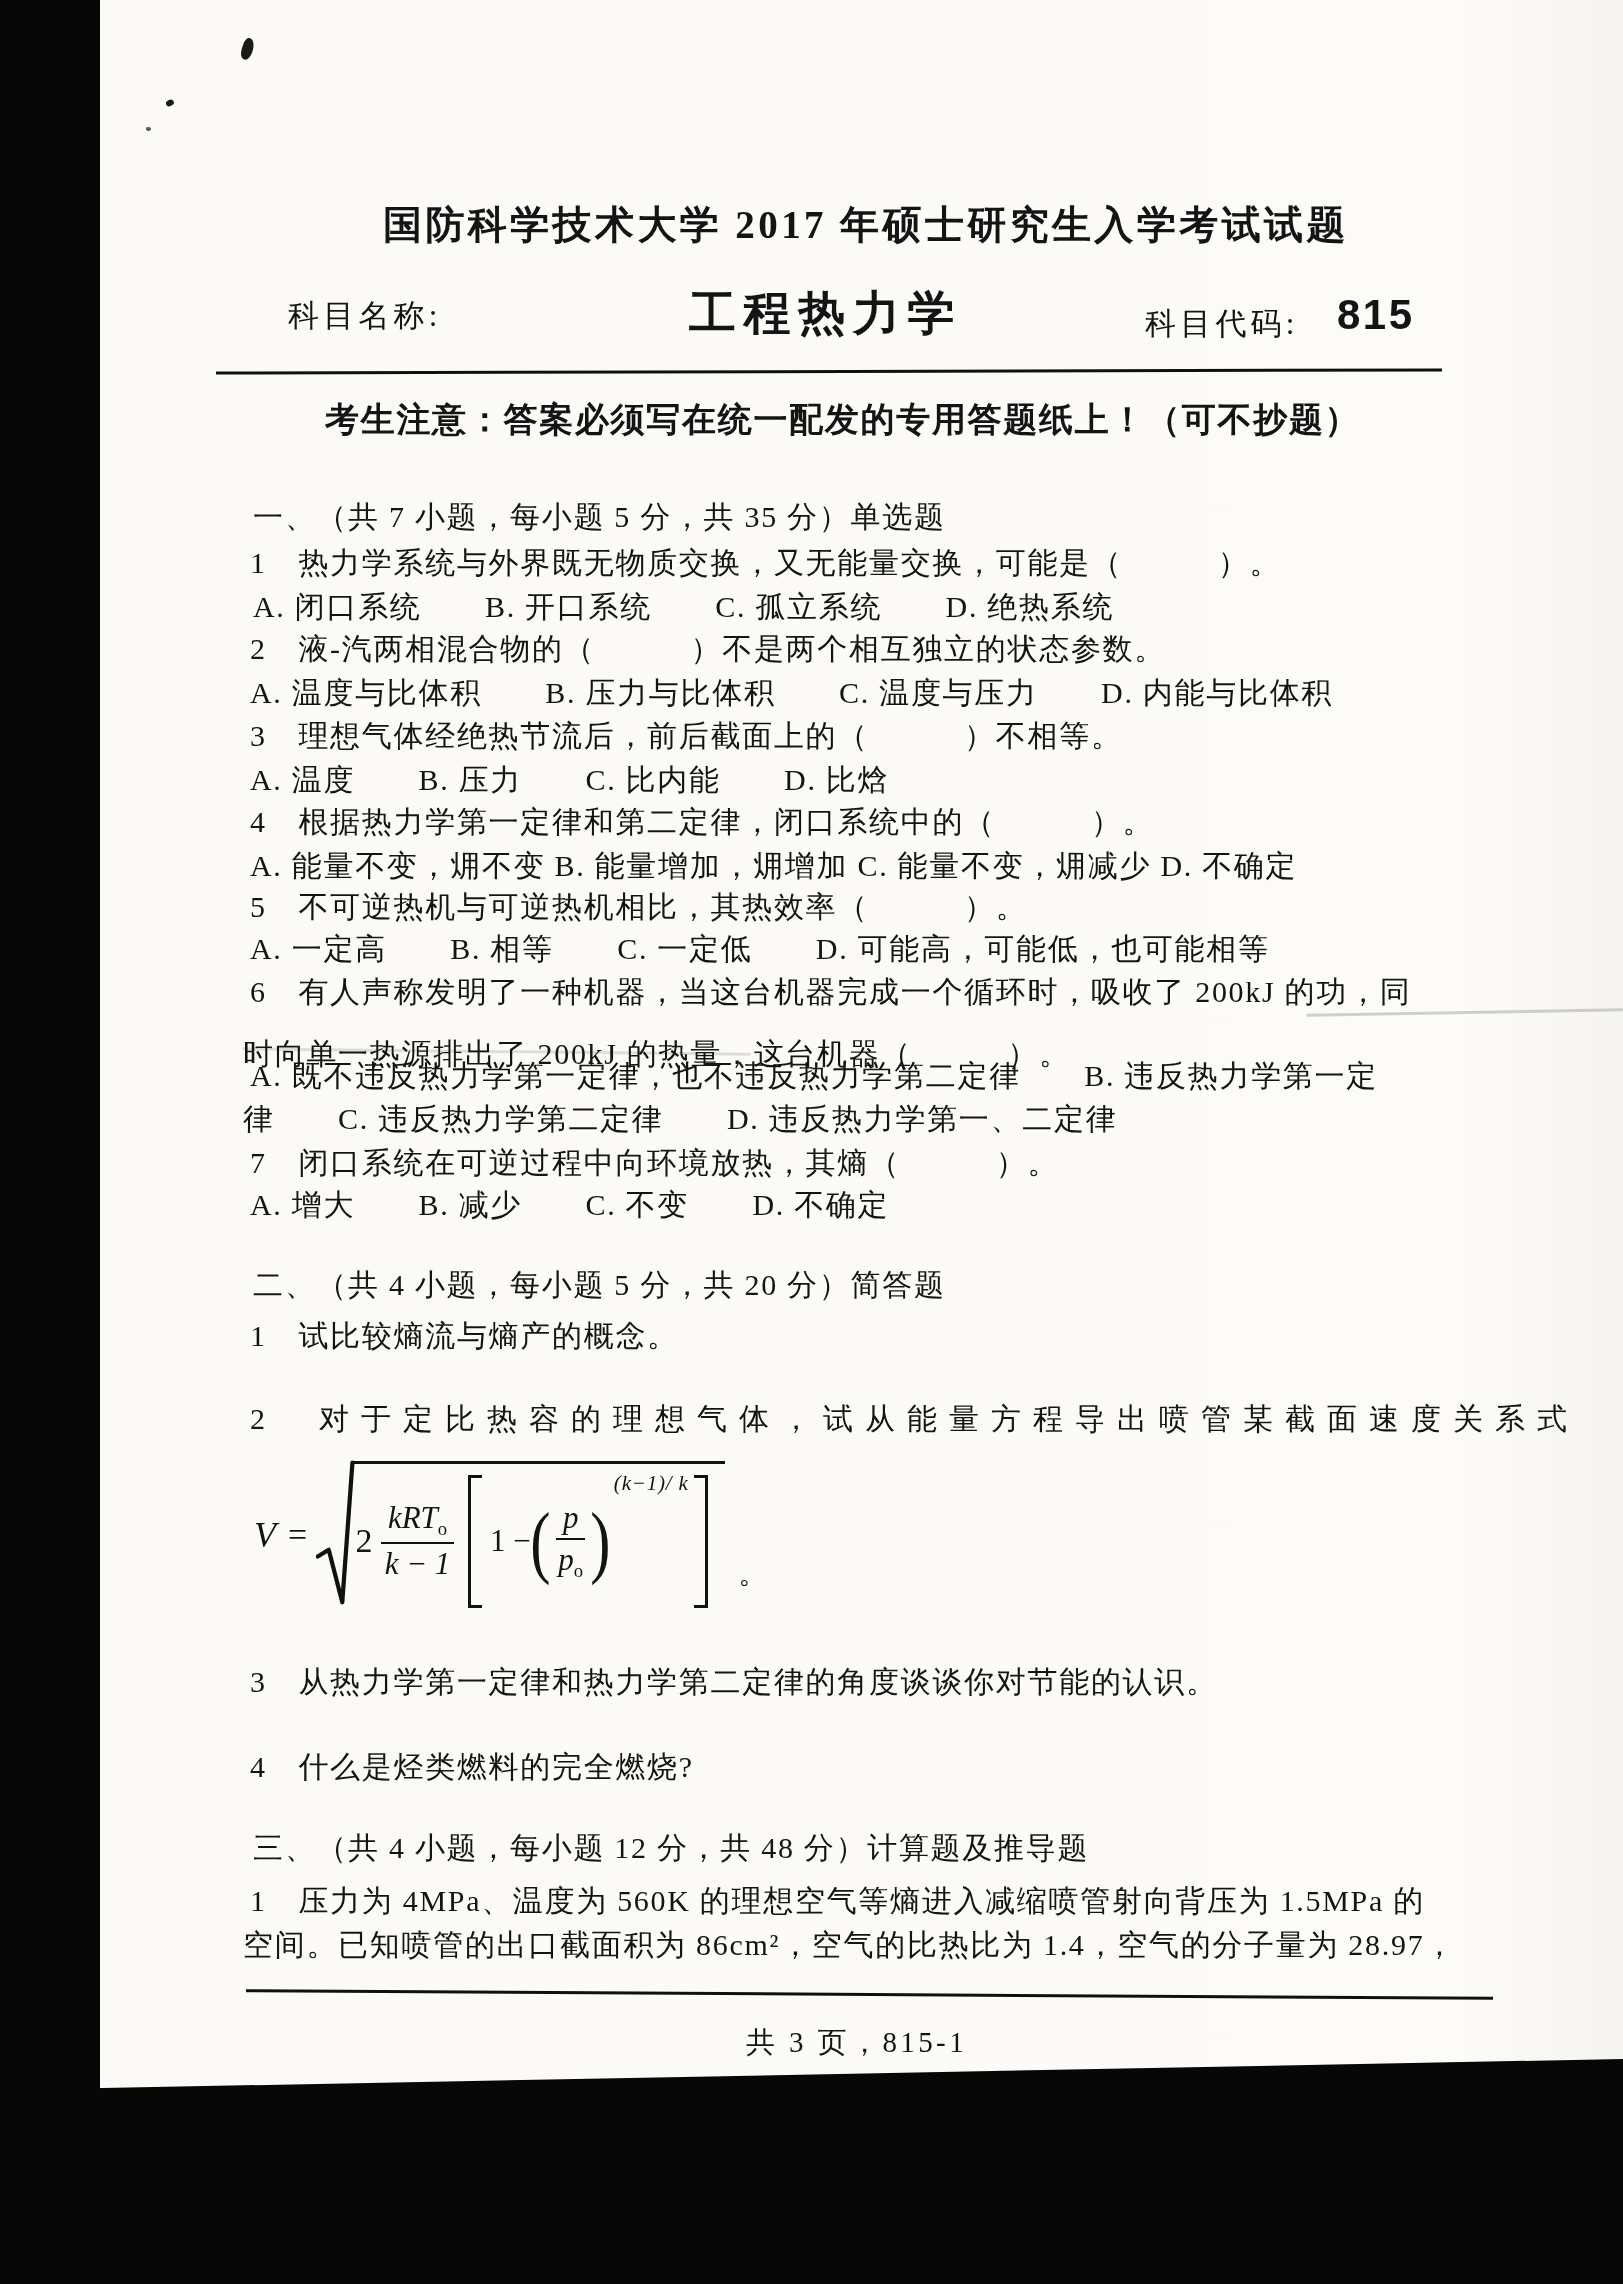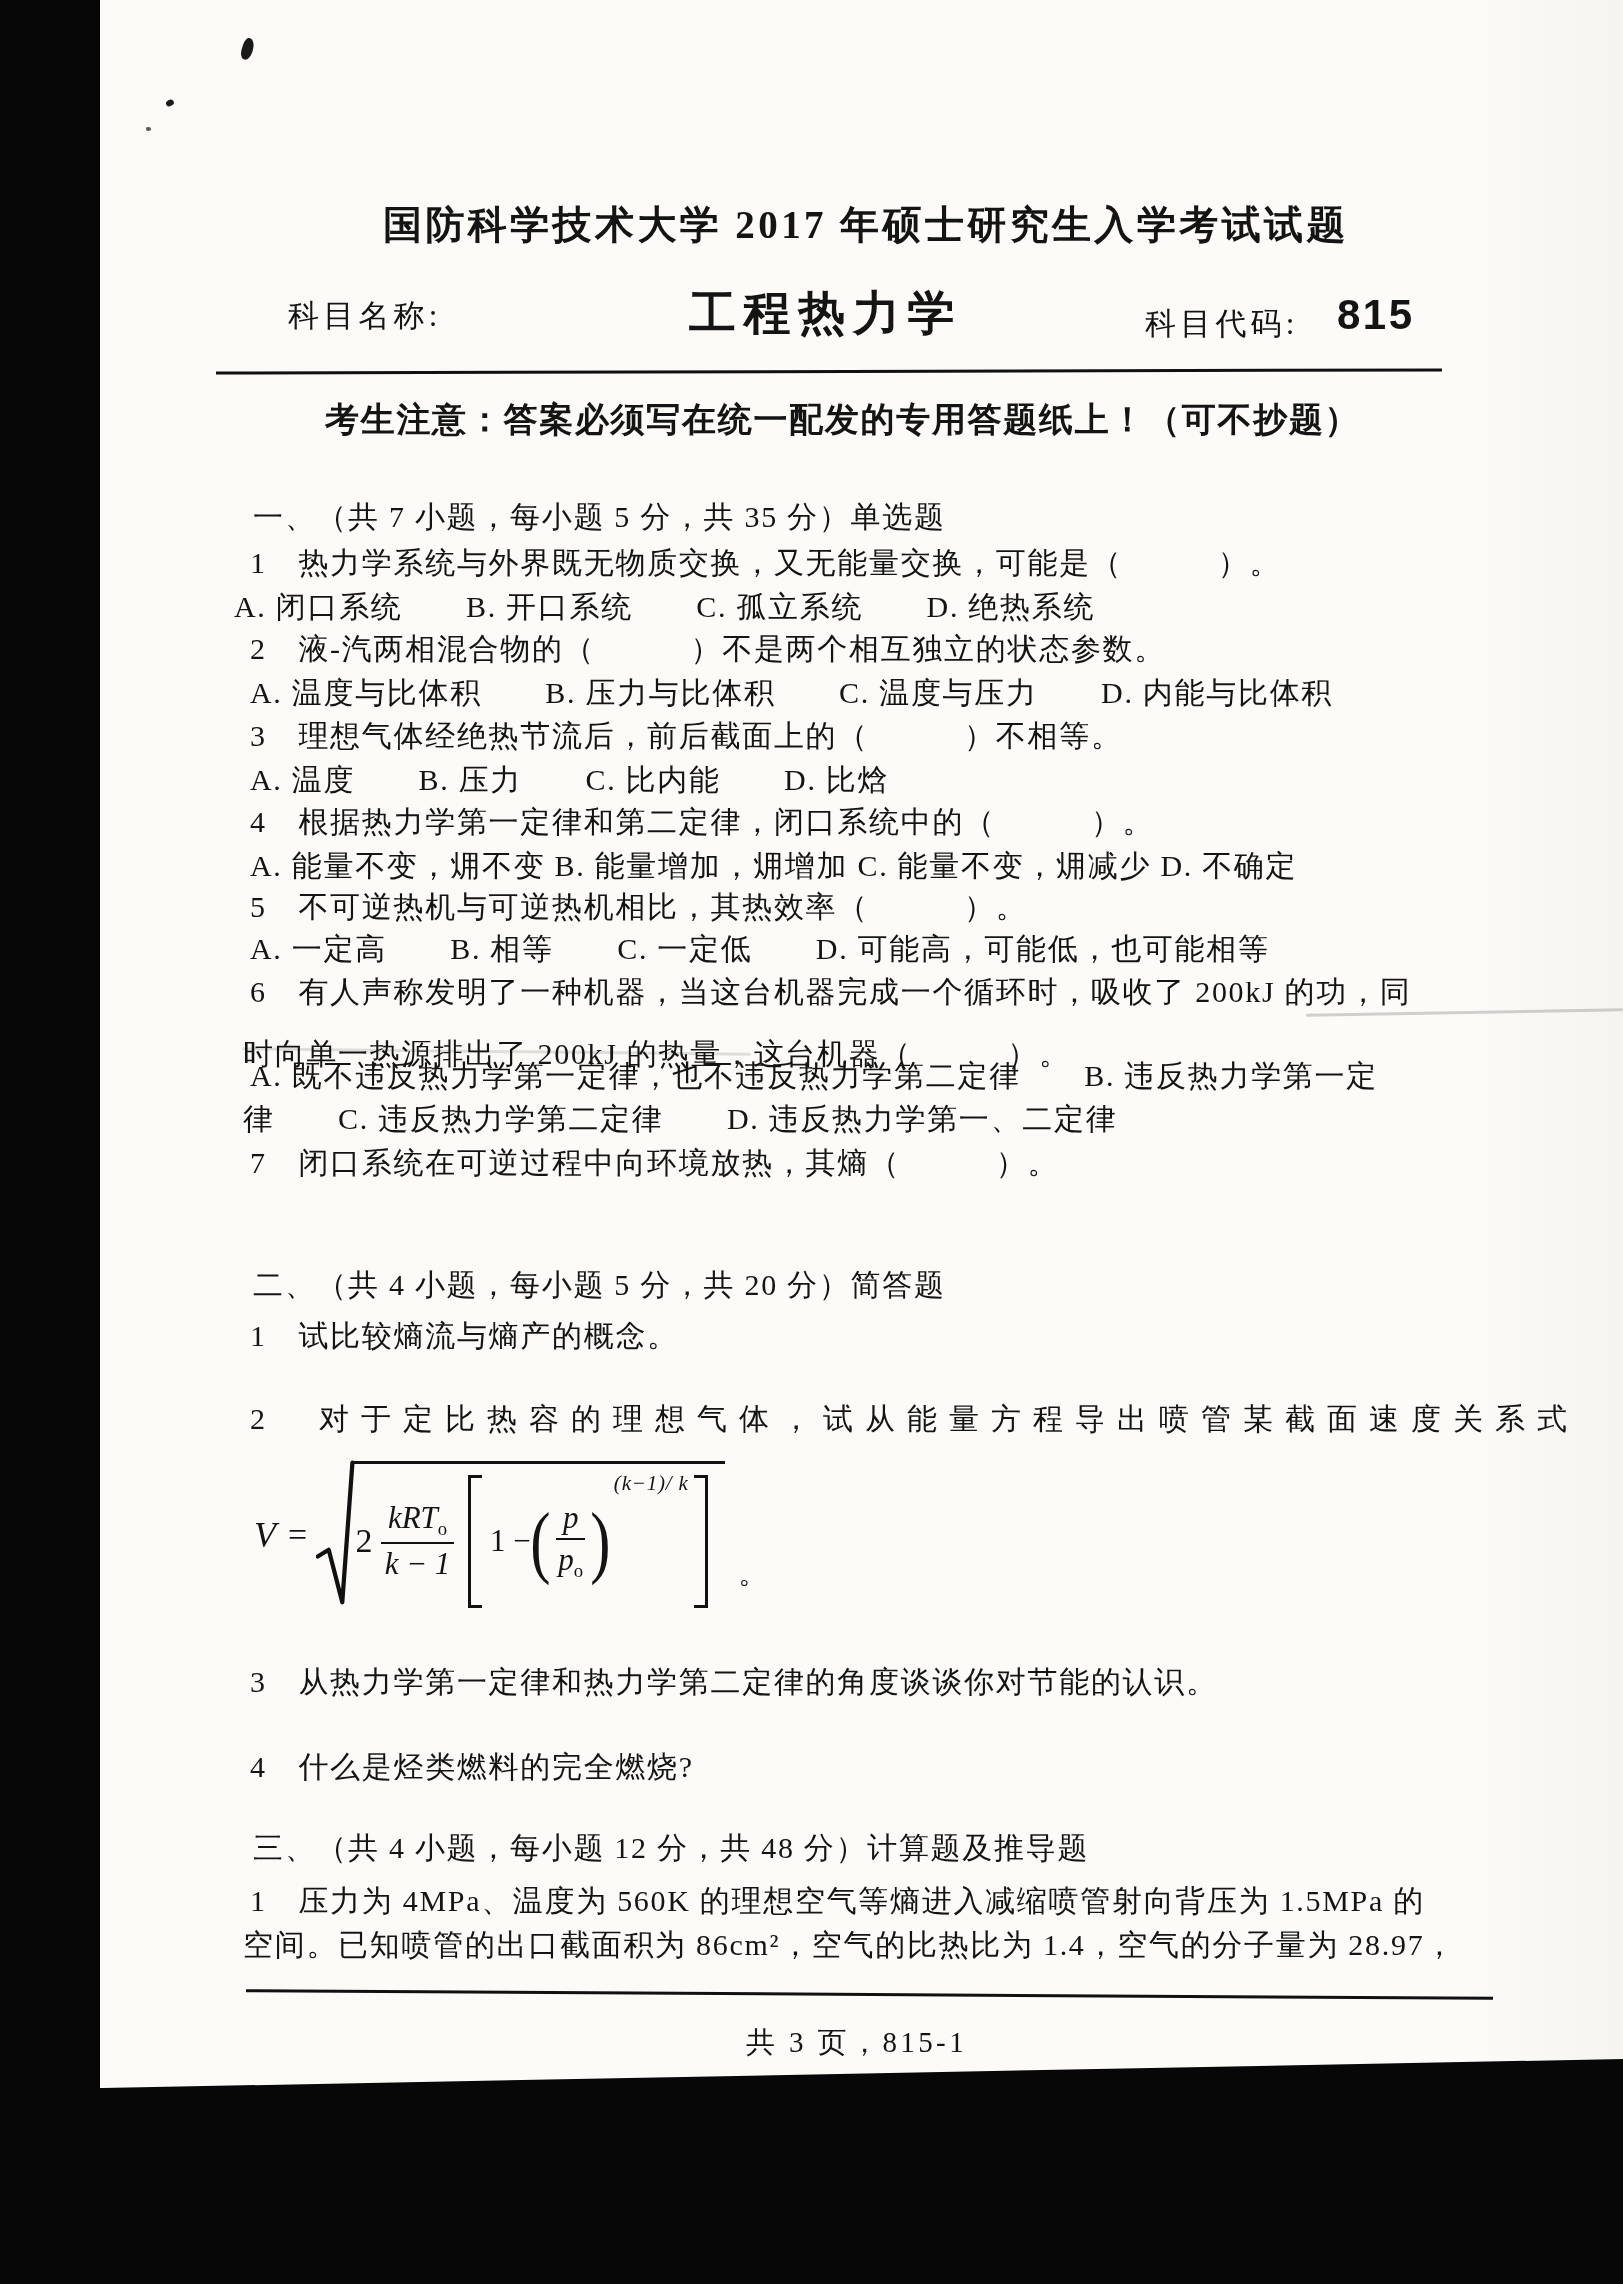--- a/index.html
+++ b/index.html
@@ -66,34 +66,35 @@
   <div class="line exam-title" style="left:383px;top:202px;">国防科学技术大学 2017 年硕士研究生入学考试试题</div>
   <div class="line label" style="left:288px;top:297px;">科目名称:</div>
   <div class="line subject-big" style="left:689px;top:285px;">工程热力学</div>
   <div class="line label" style="left:1145px;top:297px;margin-top:8px;">科目代码:</div>
   <div class="line code-num" style="left:1337px;top:290px;">815</div>
   <div class="rule" style="left:216px;top:370px;width:1226px;height:3.4px;transform:rotate(-.15deg);"></div>
   <div class="line notice" style="left:318px;top:399px;margin-left:7px;">考生注意：答案必须写在统一配发的专用答题纸上！（可不抄题）</div>
 
   <div class="line" style="left:253px;top:499px;">一、（共 7 小题，每小题 5 分，共 35 分）单选题</div>
   <div class="line" style="left:250px;top:545px;">1　热力学系统与外界既无物质交换，又无能量交换，可能是（　　　）。</div>
-  <div class="line" style="left:234px;top:589px;text-align:right;">A. 闭口系统　　B. 开口系统　　C. 孤立系统　　D. 绝热系统</div>
+  <div class="line" style="left:253px;top:589px;text-align:right;">A. 闭口系统　　B. 开口系统　　C. 孤立系统　　D. 绝热系统</div>
   <div class="line" style="left:250px;top:631px;">2　液-汽两相混合物的（　　　）不是两个相互独立的状态参数。</div>
   <div class="line" style="left:250px;top:675px;">A. 温度与比体积　　B. 压力与比体积　　C. 温度与压力　　D. 内能与比体积</div>
   <div class="line" style="left:250px;top:718px;">3　理想气体经绝热节流后，前后截面上的（　　　）不相等。</div>
   <div class="line" style="left:250px;top:762px;">A. 温度　　B. 压力　　C. 比内能　　D. 比焓</div>
   <div class="line" style="left:250px;top:804px;">4　根据热力学第一定律和第二定律，闭口系统中的（　　　）。</div>
   <div class="line" style="left:250px;top:848px;">A. 能量不变，㶲不变 B. 能量增加，㶲增加 C. 能量不变，㶲减少 D. 不确定</div>
   <div class="line" style="left:250px;top:889px;">5　不可逆热机与可逆热机相比，其热效率（　　　）。</div>
   <div class="line" style="left:250px;top:931px;">A. 一定高　　B. 相等　　C. 一定低　　D. 可能高，可能低，也可能相等</div>
   <div class="line" style="left:250px;top:974px;">6　有人声称发明了一种机器，当这台机器完成一个循环时，吸收了 200kJ 的功，同</div>
   <div class="line" style="left:243px;top:1016px;margin-top:20px;">时向单一热源排出了 200kJ 的热量，这台机器（　　　）。</div>
   <div class="line" style="left:250px;top:1058px;">A. 既不违反热力学第一定律，也不违反热力学第二定律　　B. 违反热力学第一定</div>
   <div class="line" style="left:243px;top:1101px;">律　　C. 违反热力学第二定律　　D. 违反热力学第一、二定律</div>
   <div class="line" style="left:250px;top:1145px;">7　闭口系统在可逆过程中向环境放热，其熵（　　　）。</div>
+  <div class="line" style="left:250px;top:1187px;">A. 增大　　B. 减少　　C. 不变　　D. 不确定</div>
 
   <div class="line" style="left:253px;top:1267px;text-align:right;">二、（共 4 小题，每小题 5 分，共 20 分）简答题</div>
   <div class="line" style="left:250px;top:1318px;">1　试比较熵流与熵产的概念。</div>
   <div class="line spread" style="left:250px;top:1401px;">2　对于定比热容的理想气体，试从能量方程导出喷管某截面速度关系式</div>
 
   <div class="formula">
     <span class="f-var">V</span>
     <span class="f-eq">=</span>
     <svg class="f-radical" width="39" height="149" viewBox="0 0 46 176">
       <path d="M2,114 L15,106 L31,168 L43,3" fill="none" stroke="#111" stroke-width="5" stroke-linejoin="round" stroke-linecap="round"></path>

